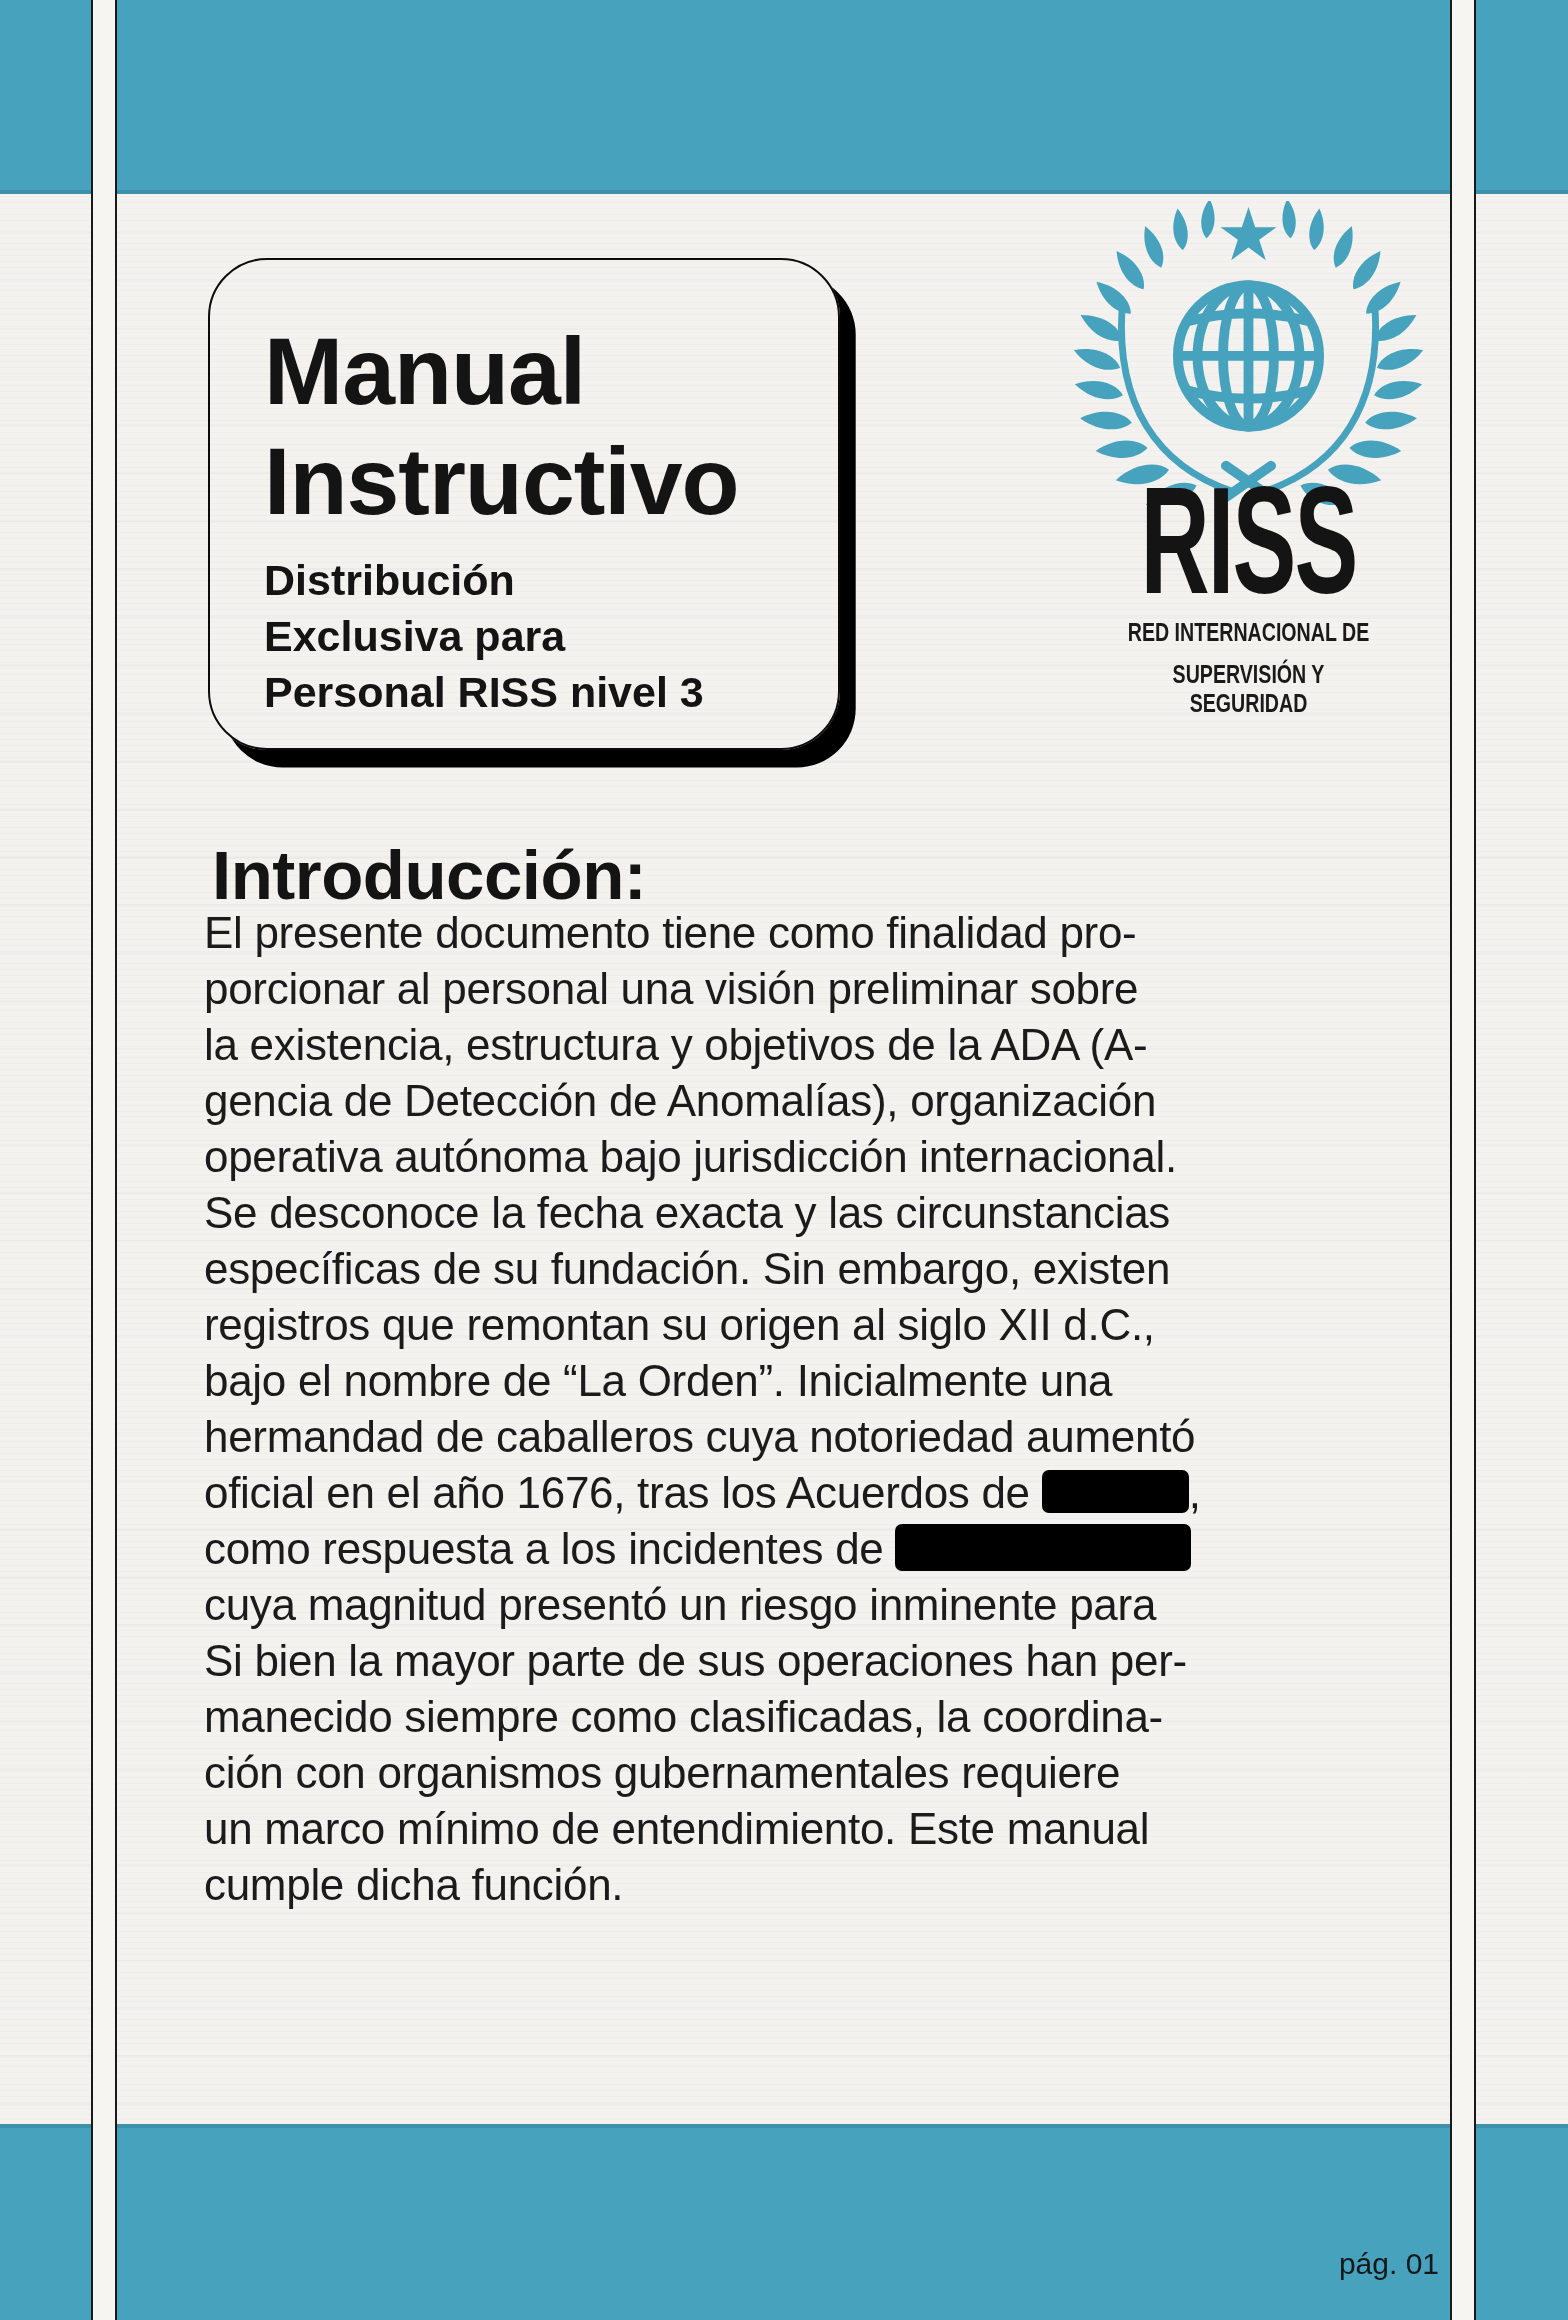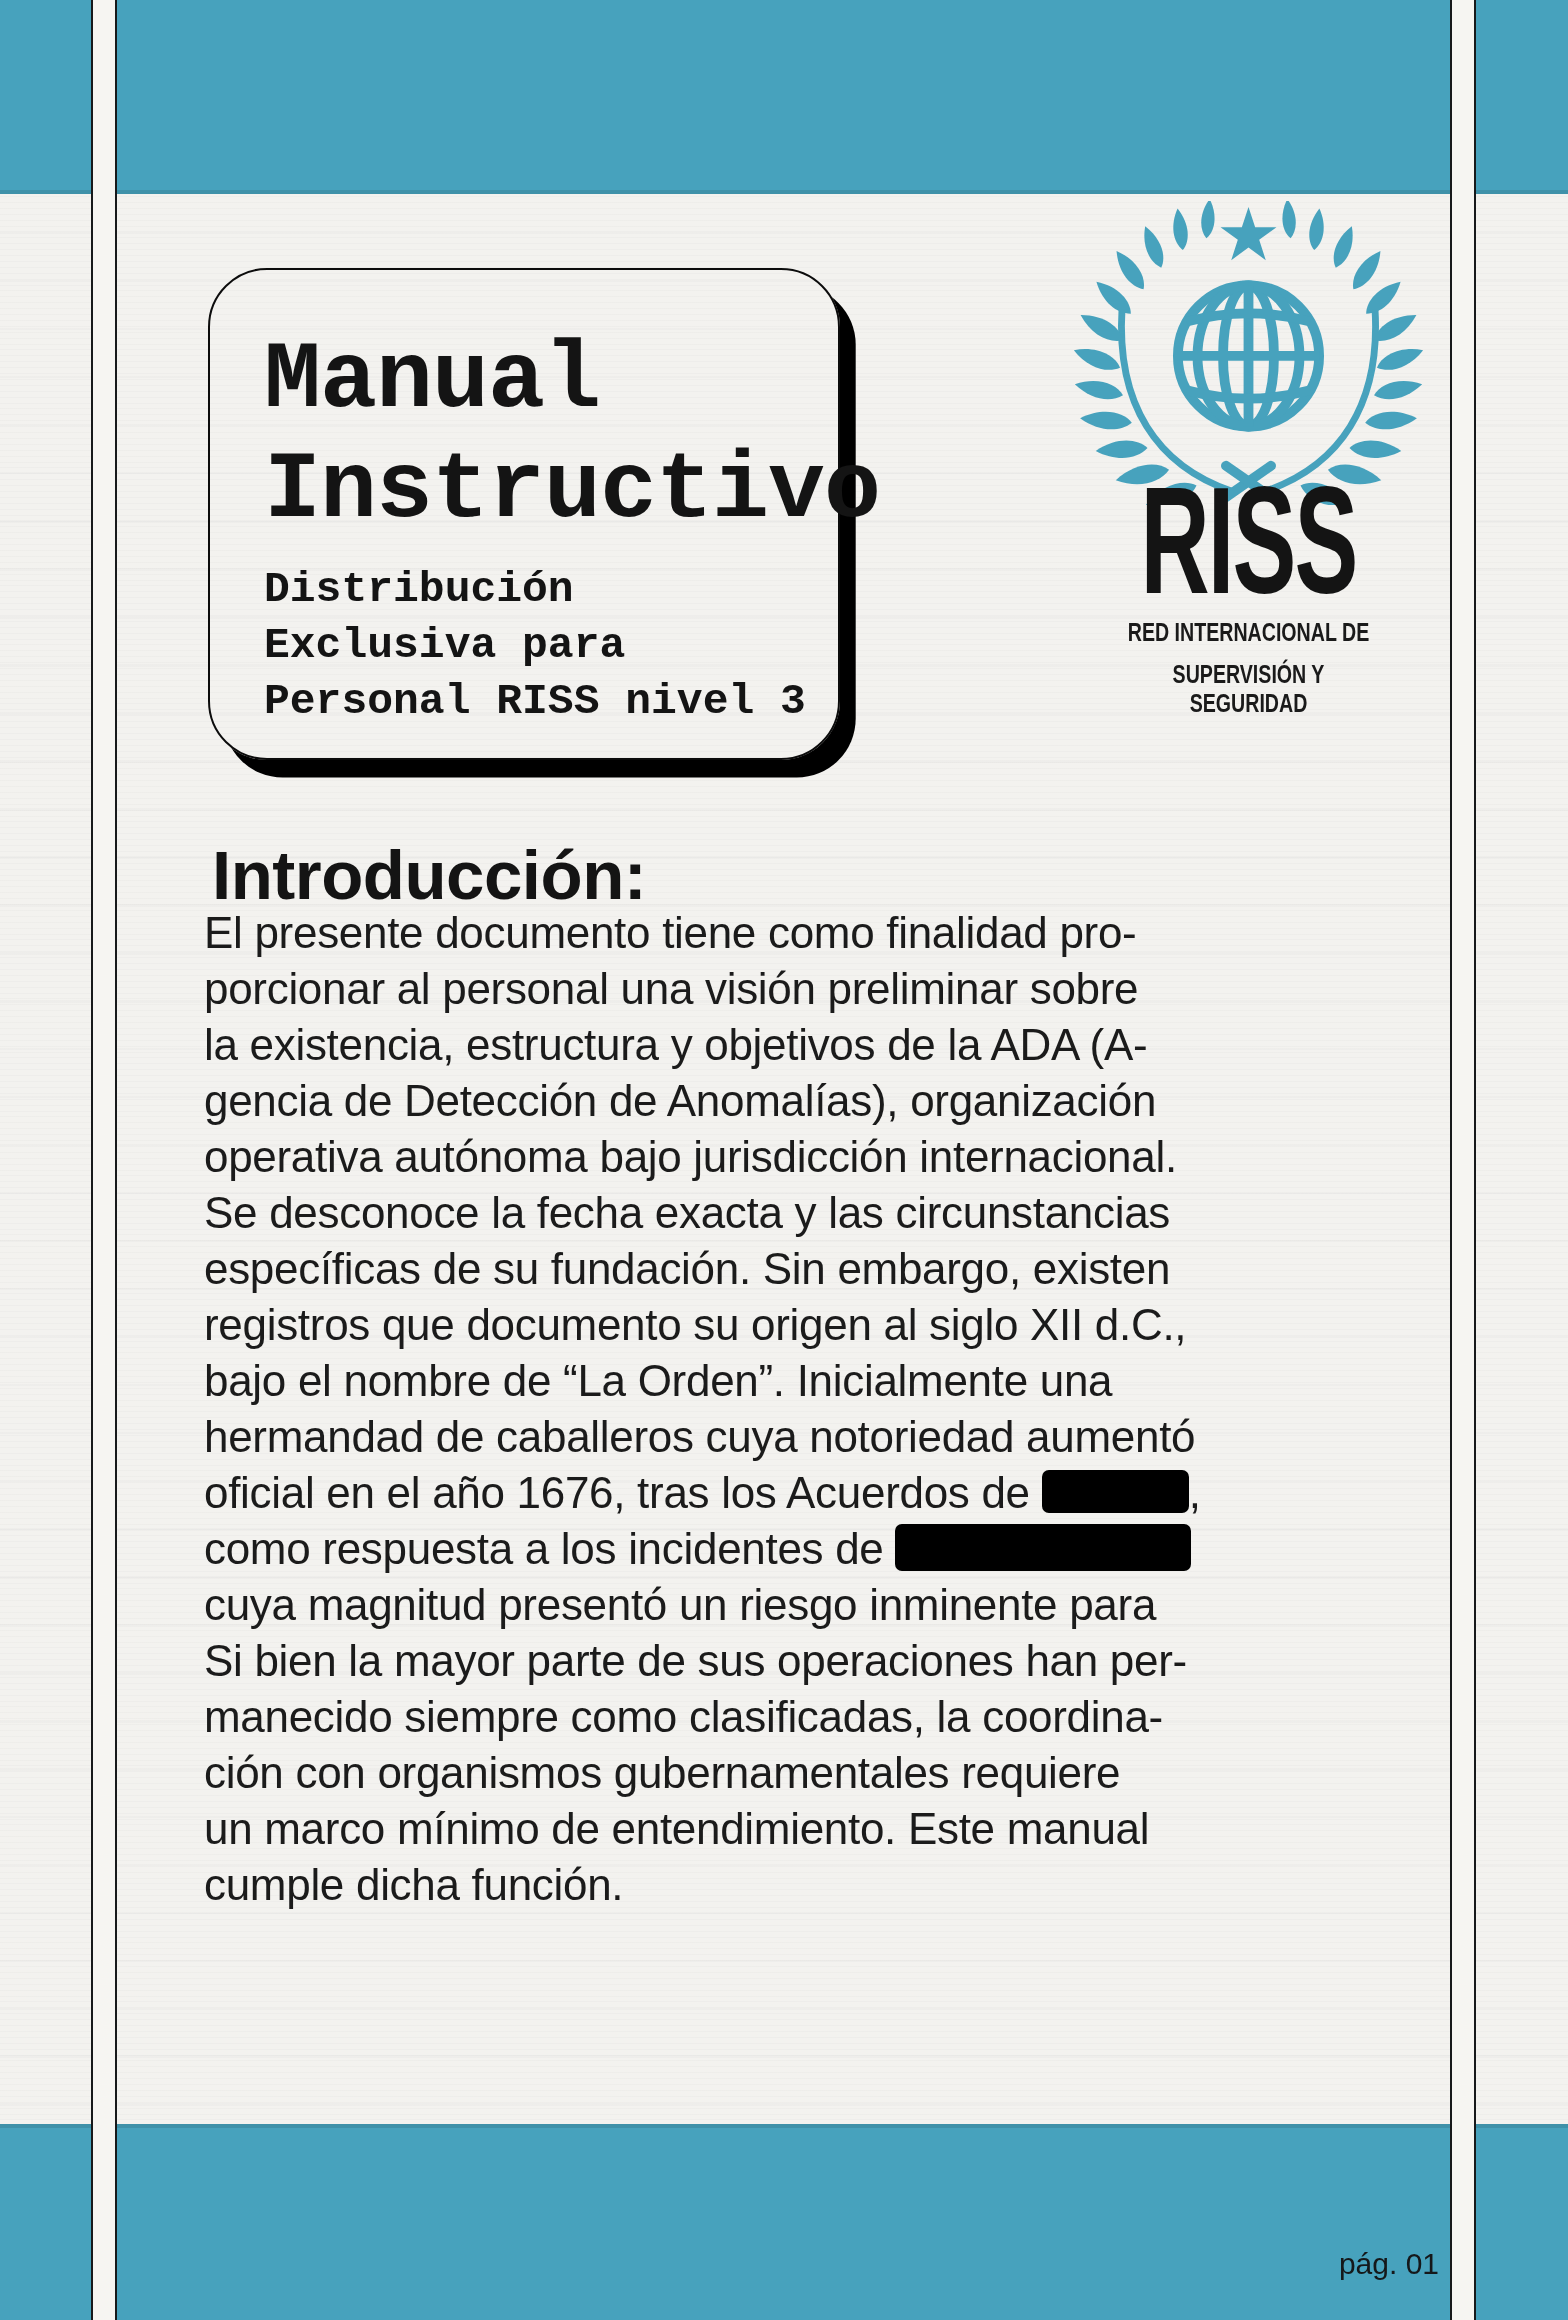--- a/index.html
+++ b/index.html
@@ -15,26 +15,25 @@
   .band-top{top:0;height:194px;box-shadow:inset 0 -3.9px 0 rgba(0,0,0,0.10);}
   .band-bottom{top:2124px;height:197px;box-shadow:inset 0 3.9px 0 rgba(0,0,0,0.10);}
   .rule-strip{
     position:absolute;top:0;height:2321px;width:21.6px;z-index:2;
     background:#f6f5f2;
     border-left:2.9px solid #17191b;border-right:2.9px solid #17191b;
   }
   .rule-left{left:91px;}
   .rule-right{left:1450px;}
   .title-box{
-    position:absolute;left:208px;top:268px;width:632px;height:492px;z-index:3;
+    position:absolute;left:208px;top:258px;width:632px;height:492px;z-index:3;
     border:2.9px solid #0c0c0c;border-radius:59px;
     box-shadow:15.7px 17.6px 0 #000;
     box-sizing:border-box;
     padding:56px 19.6px 0 54px;
-    font-family:Liberation Mono, monospace;
   }
   .title-box h1{
     margin:0;font-size:95px;line-height:110px;font-weight:700;
     letter-spacing:-1px;color:#141414;
   }
   .subtitle{margin-top:15.7px;font-size:43px;line-height:56px;font-weight:700;color:#141414;}
   .logo{position:absolute;left:1066px;top:201px;width:365px;height:529px;z-index:3;}
   .logo svg{position:absolute;left:0;top:0;}
   .logo-acronym{
     position:absolute;top:263px;left:0;width:100%;text-align:center;
@@ -133,21 +132,21 @@
   <h2 class="section-heading">Introducción:</h2>
 
   <div class="body-text">
       <div class="body-line">El presente documento tiene como finalidad pro-</div>
       <div class="body-line">porcionar al personal una visión preliminar sobre</div>
       <div class="body-line">la existencia, estructura y objetivos de la ADA (A-</div>
       <div class="body-line">gencia de Detección de Anomalías), organización</div>
       <div class="body-line">operativa autónoma bajo jurisdicción internacional.</div>
       <div class="body-line">Se desconoce la fecha exacta y las circunstancias</div>
       <div class="body-line">específicas de su fundación. Sin embargo, existen</div>
-      <div class="body-line">registros que documento su origen al siglo XII d.C.,</div>
+      <div class="body-line">registros que remontan su origen al siglo XII d.C.,</div>
       <div class="body-line">bajo el nombre de “La Orden”. Inicialmente una</div>
       <div class="body-line">hermandad de caballeros cuya notoriedad aumentó</div>
       <div class="body-line">oficial en el año 1676, tras los Acuerdos de <span class="redact" style="width: 147px; height: 43px;"></span>,</div>
       <div class="body-line">como respuesta a los incidentes de <span class="redact" style="width: 296px; height: 47px;"></span></div>
       <div class="body-line">cuya magnitud presentó un riesgo inminente para</div>
       <div class="body-line">Si bien la mayor parte de sus operaciones han per-</div>
       <div class="body-line">manecido siempre como clasificadas, la coordina-</div>
       <div class="body-line">ción con organismos gubernamentales requiere</div>
       <div class="body-line">un marco mínimo de entendimiento. Este manual</div>
       <div class="body-line">cumple dicha función.</div>

